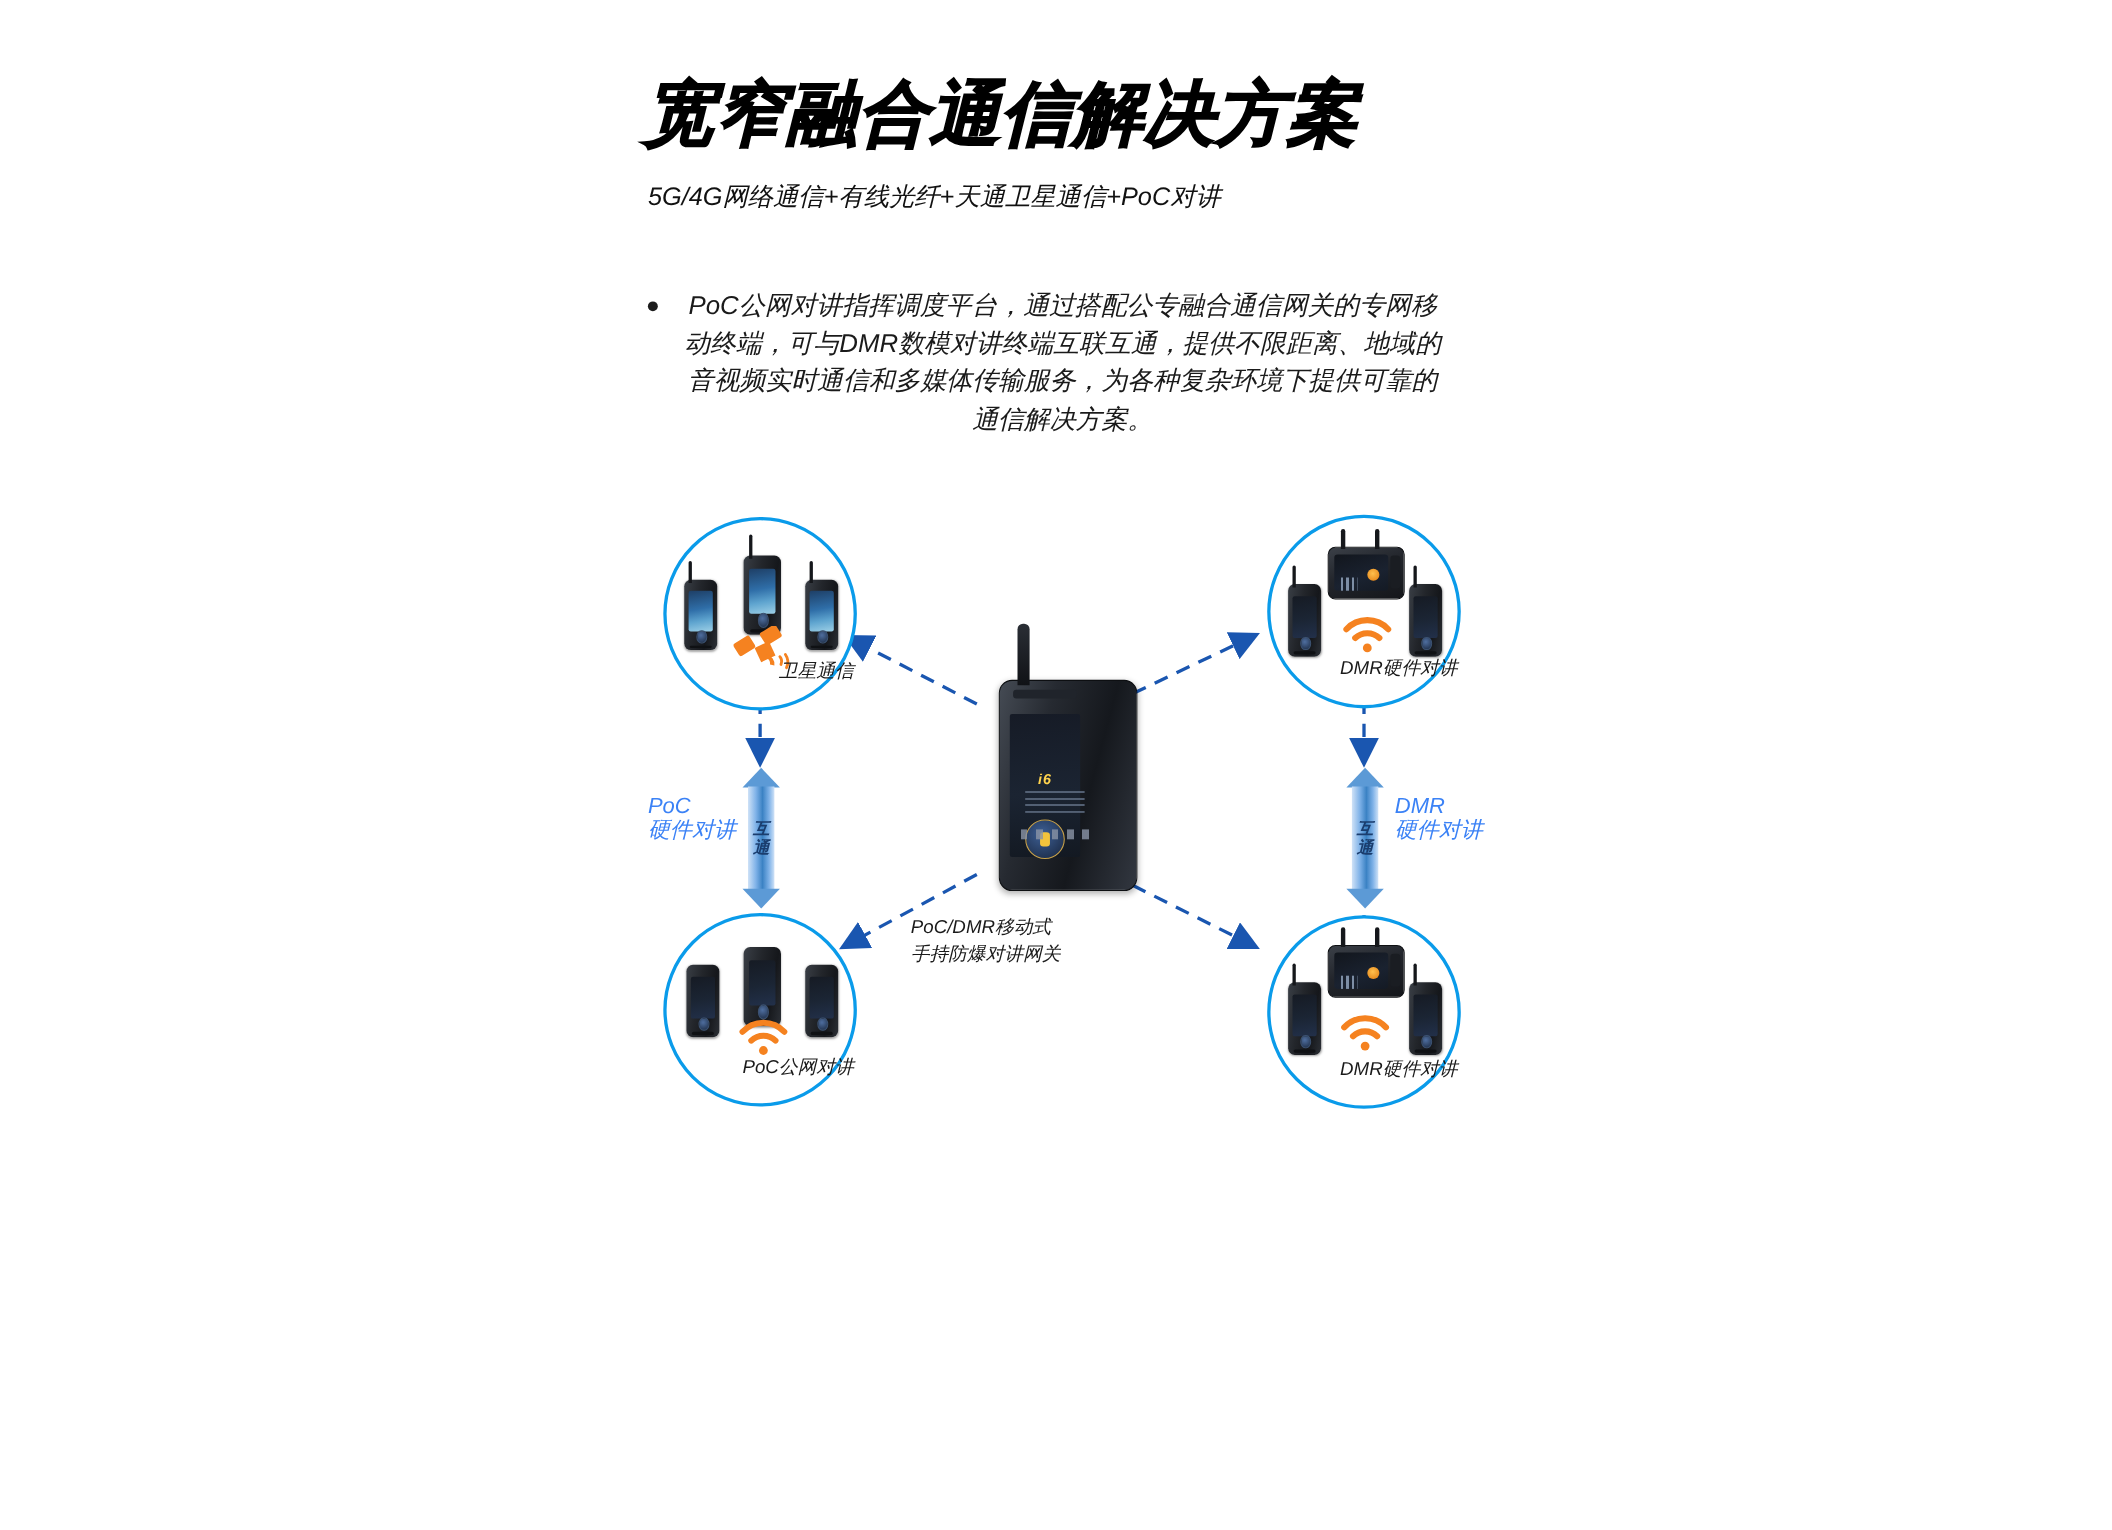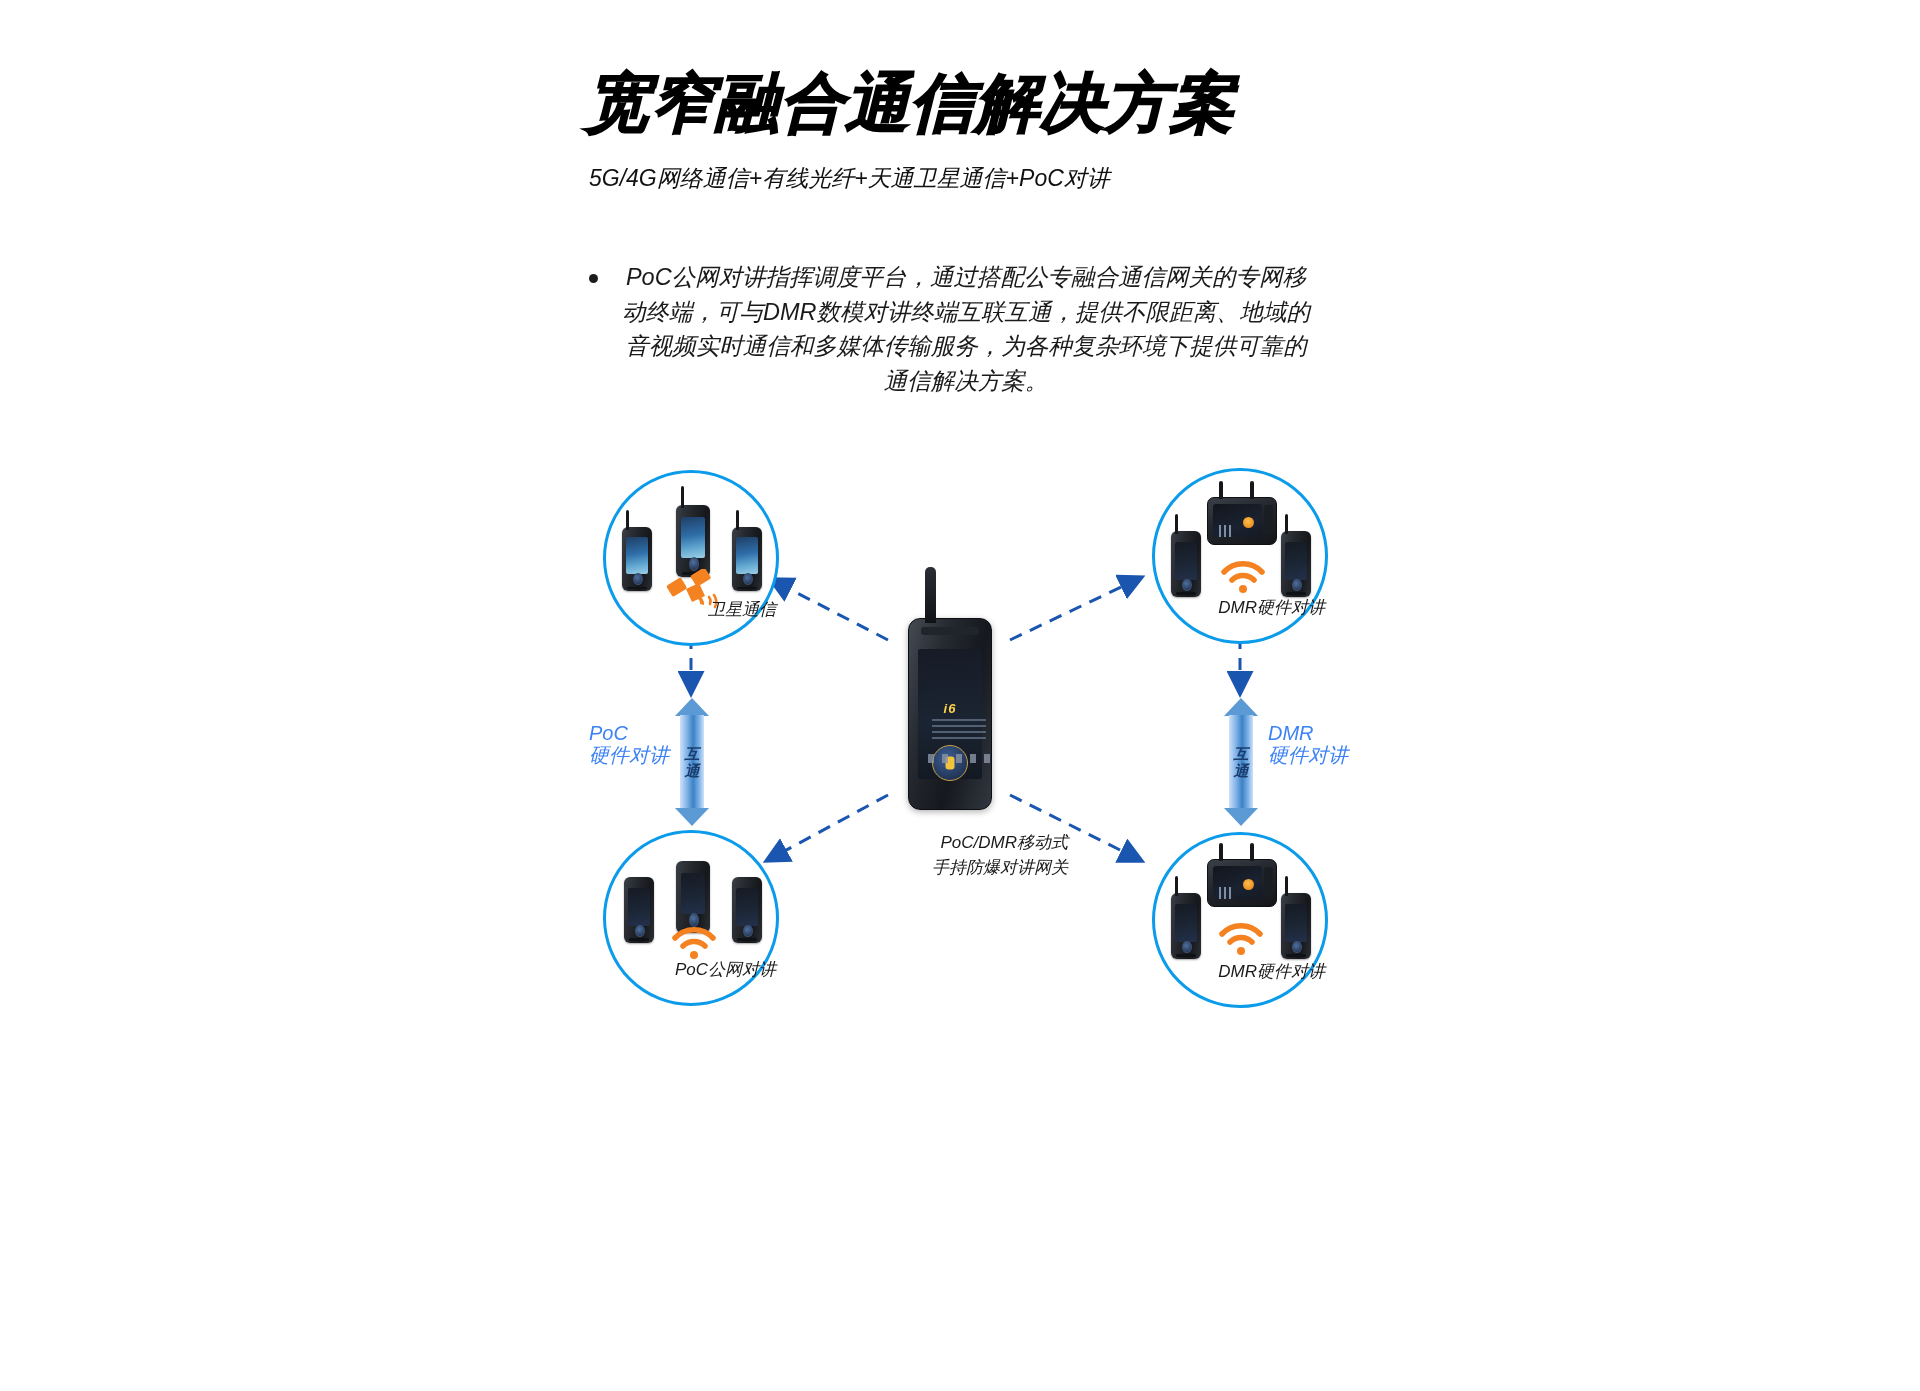--- a/index.html
+++ b/index.html
@@ -157,21 +157,21 @@
     background:repeating-linear-gradient(180deg,#5d6b80 0 2px,transparent 2px 6px);
     opacity:.85;
   }
   .gateway .g-icons{
     position:absolute;left:10px;bottom:16px;width:62px;height:9px;
     background:repeating-linear-gradient(90deg,#8a94a6 0 6px,transparent 6px 14px);
     opacity:.8;
   }
 
   .center-label{
-    position:absolute;text-align:right;font-size:17px;line-height:25px;
+    position:absolute;text-align:left;font-size:17px;line-height:25px;
     color:#1a1a1a;white-space:nowrap;
   }
 
   
   .vconn{position:absolute;width:34px;}
   .vconn .shaft{
     position:absolute;left:5px;top:17px;bottom:17px;width:24px;
     background:linear-gradient(90deg,#cfe2f7 0%,#7fb2e8 30%,#3b82c4 55%,#7fb2e8 80%,#cfe2f7 100%);
   }
   .vconn .head{
@@ -366,21 +366,21 @@
           <g fill="none" stroke="#f58220" stroke-width="5.5" stroke-linecap="round">
             <path d="M5,13 a26,26 0 0 1 38,0"></path>
             <path d="M13,21 a16,16 0 0 1 22,0"></path>
           </g>
           <circle cx="24" cy="30" r="4" fill="#f58220"></circle>
         </svg>
       </div>
       <div class="node-label">DMR硬件对讲</div>
     </div>
 
-    <div class="gateway" style="left:908px;top:178px;">
+    <div class="gateway" style="left:908px;top:178px;padding-left:42px;">
       <div class="g-ant"></div>
       <div class="g-top"></div>
       <div class="g-screen">
         <div class="g-num">i6</div>
         <div class="g-lines"></div>
         <div class="g-ptt"></div>
         <div class="g-icons"></div>
       </div>
     </div>
 

